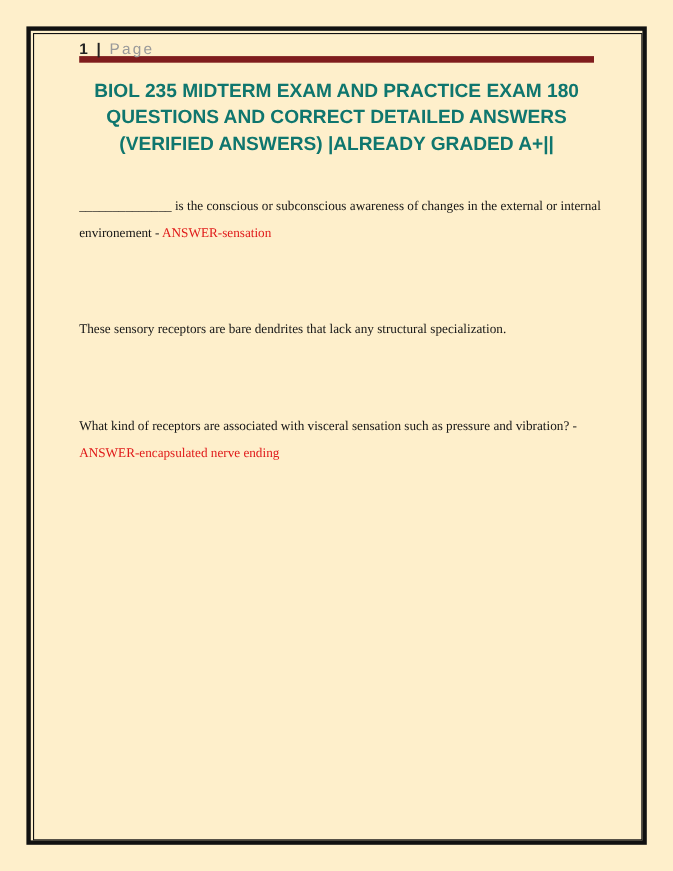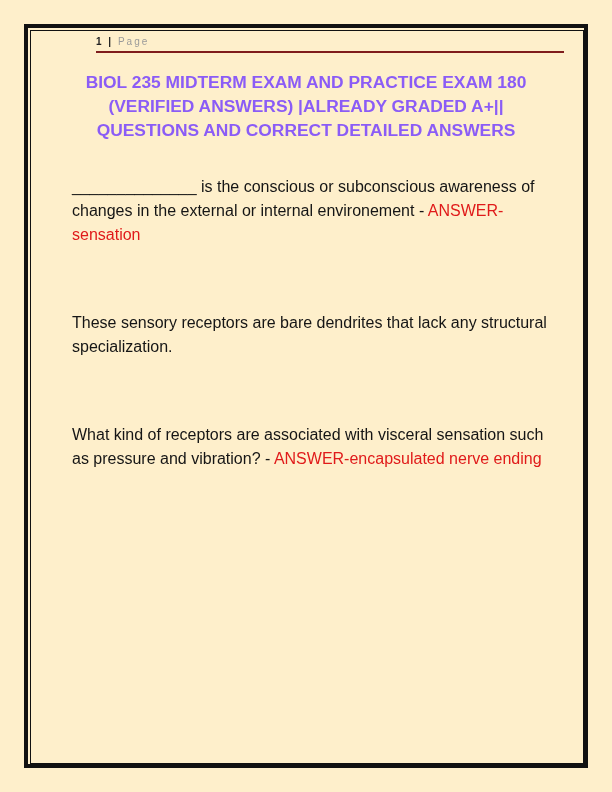--- a/index.html
+++ b/index.html
@@ -11,56 +11,55 @@
   .outer-border {
     position:absolute; left:24px; top:24px; width:556px; height:736px;
     border:4px solid #111;
   }
   .inner-border {
     position:absolute; left:30px; top:30px; width:552px; height:732px;
     border:1px solid #111;
   }
   .page-header {
     position:absolute; left:72px; top:36px; width:468px; height:15px;
-    font-family:"Liberation Sans", sans-serif; font-size:10px; letter-spacing:1px;
-    border-bottom:2px solid #7f1d1d;
-    margin-left:24px;
+    font-family:"Liberation Sans", sans-serif; font-size:14px; letter-spacing:1px;
+    border-bottom:6px solid #7f1d1d;
   }
   .page-num { font-weight:bold; color:#222; }
   .page-sep { color:#222; font-weight:bold; margin:0 2px; }
   .page-word { color:#9a9a9a; letter-spacing:2px; }
   .title {
     position:absolute; left:60px; width:492px; top:70px;
-    text-align:center; color:#8b5cf6; font-weight:bold;
+    text-align:center; color:#0f766e; font-weight:bold;
     font-size:17.4px; line-height:24px;
   }
   .content {
     position:absolute; left:72px; width:475px; top:175px;
-    font-size:16px; line-height:24px; color:#151515;
+    font-size:12px; line-height:24px; color:#151515;font-family:Liberation Serif, serif;
   }
   .qa { margin:0; }
   .ans { color:#E01A1A; }
   .p { margin:0 0 8px 0; }
 </style>
 </head>
 <body>
 
 <div class="outer-border"></div>
 <div class="inner-border"></div>
 
 <div class="page-header">
   <span class="page-num">1</span>
   <span class="page-sep">|</span>
   <span class="page-word">Page</span>
 </div>
 
 <div class="title">
   <div>BIOL 235 MIDTERM EXAM AND PRACTICE EXAM 180</div>
+  <div>QUESTIONS AND CORRECT DETAILED ANSWERS</div>
   <div>(VERIFIED ANSWERS) |ALREADY GRADED A+||</div>
-  <div>QUESTIONS AND CORRECT DETAILED ANSWERS</div>
 </div>
 
 <div class="content">
   <p class="qa" style="margin-bottom:64px;">
     <span>______________ is the conscious or subconscious awareness of changes in the external or internal environement - </span><span class="ans">ANSWER-sensation</span>
   </p>
 
   <div style="margin-bottom:64px;">
     <p class="p">These sensory receptors are bare dendrites that lack any structural specialization.</p>
   </div>

